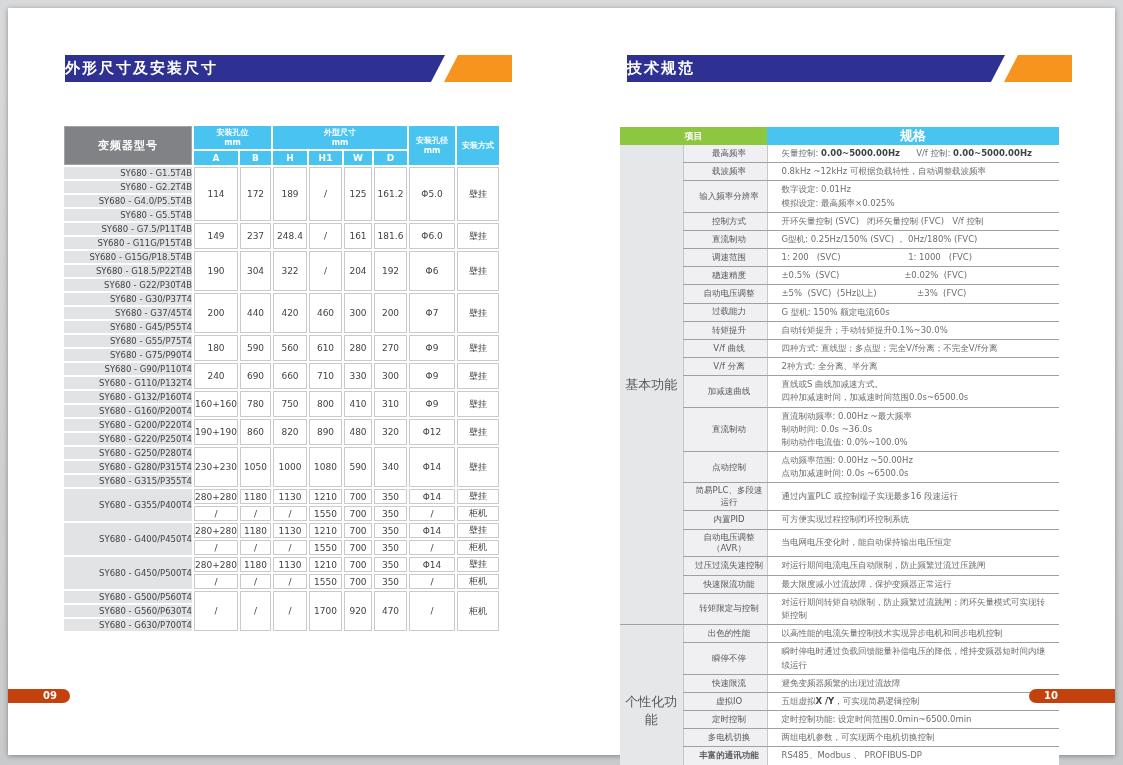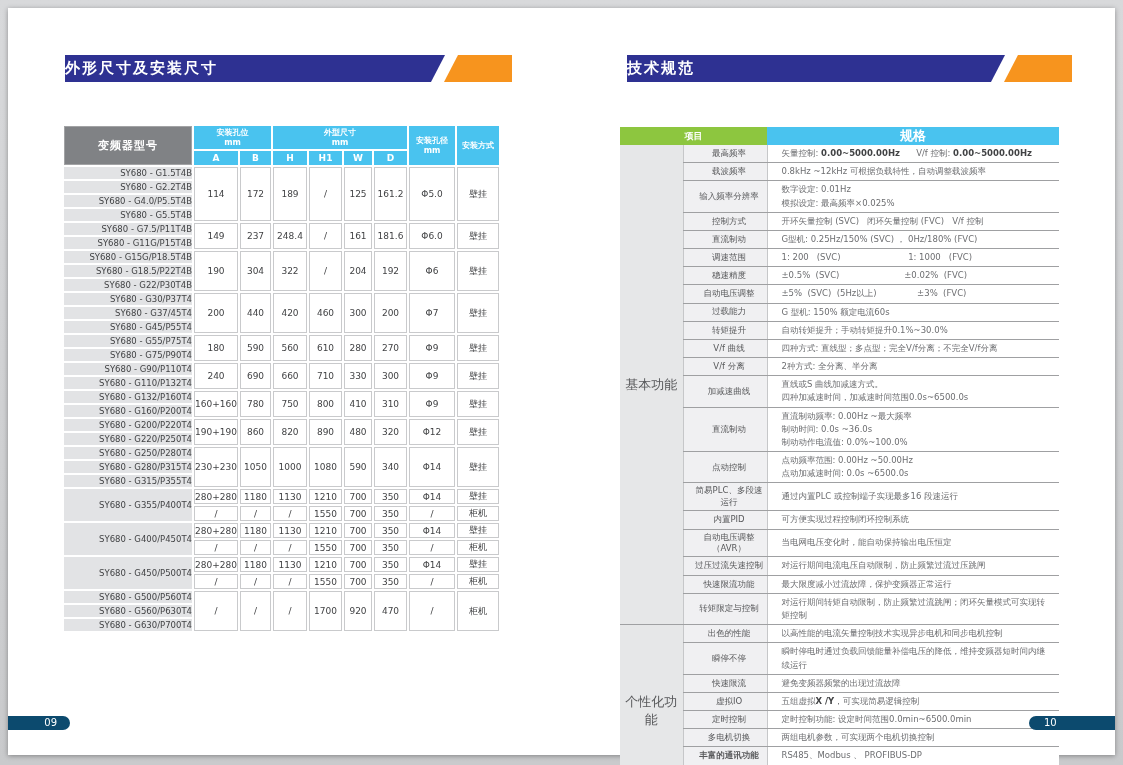--- a/index.html
+++ b/index.html
@@ -83,22 +83,22 @@
   }
   #spec-table td.spec {
     background: #fff; font-size: 8.5px; color: #6d6e71;
     padding: 2px 6px 2px 14px; border-bottom: 1px solid #9fa0a2;
     white-space: pre-wrap; line-height: 1.55; vertical-align: middle; margin-top: 16px;
   }
   #spec-table .pad { padding-top: 6px; padding-bottom: 6px; }
   #spec-table .b, .b { font-weight: bold; color: #414244; }
   
   .pill {
-    position: absolute; top: 716px; height: 14px; background: #0c4a6e;
-    color: #fff; font-size: 10px; font-weight: normal; line-height: 14px;
+    position: absolute; top: 689px; height: 14px; background: #c2410c;
+    color: #fff; font-size: 10px; font-weight: bold; line-height: 14px;
   }
   #pill-left  { left: 8px;  width: 62px; border-radius: 0 8px 8px 0; text-align: right; padding-right: 13px; }
   #pill-right { right: 8px; width: 86px; border-radius: 8px 0 0 8px; text-align: left;  padding-left: 15px; }
 </style>
 </head>
 <body>
 
 <div class="spread"></div>
 
 <div class="banner" id="banner-left">

